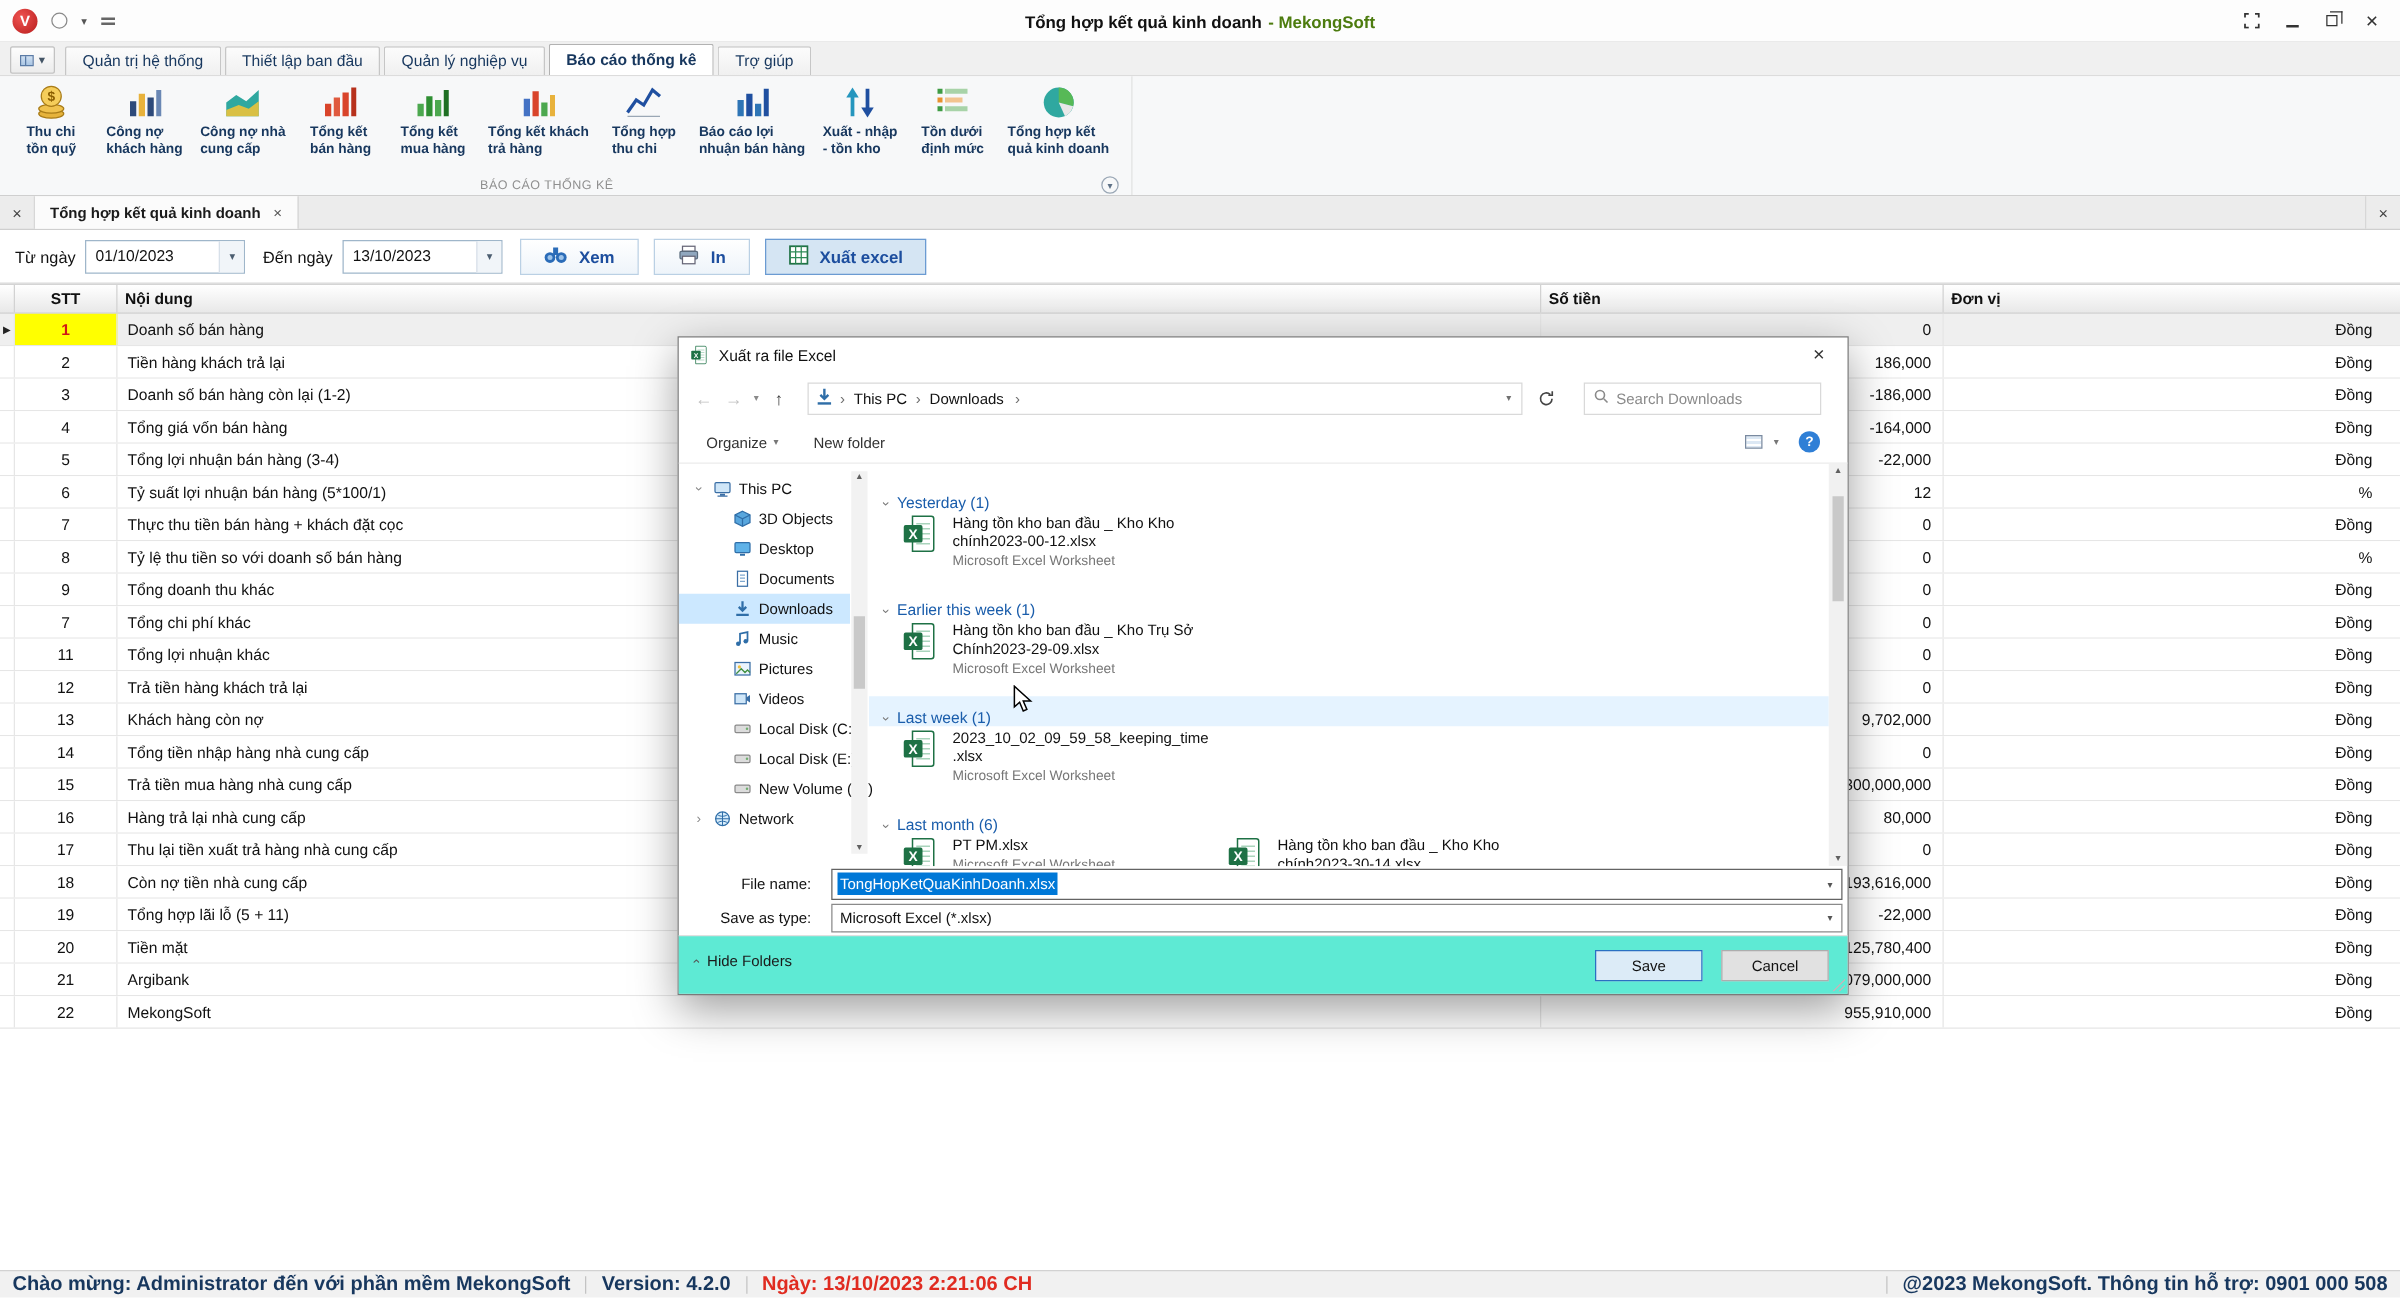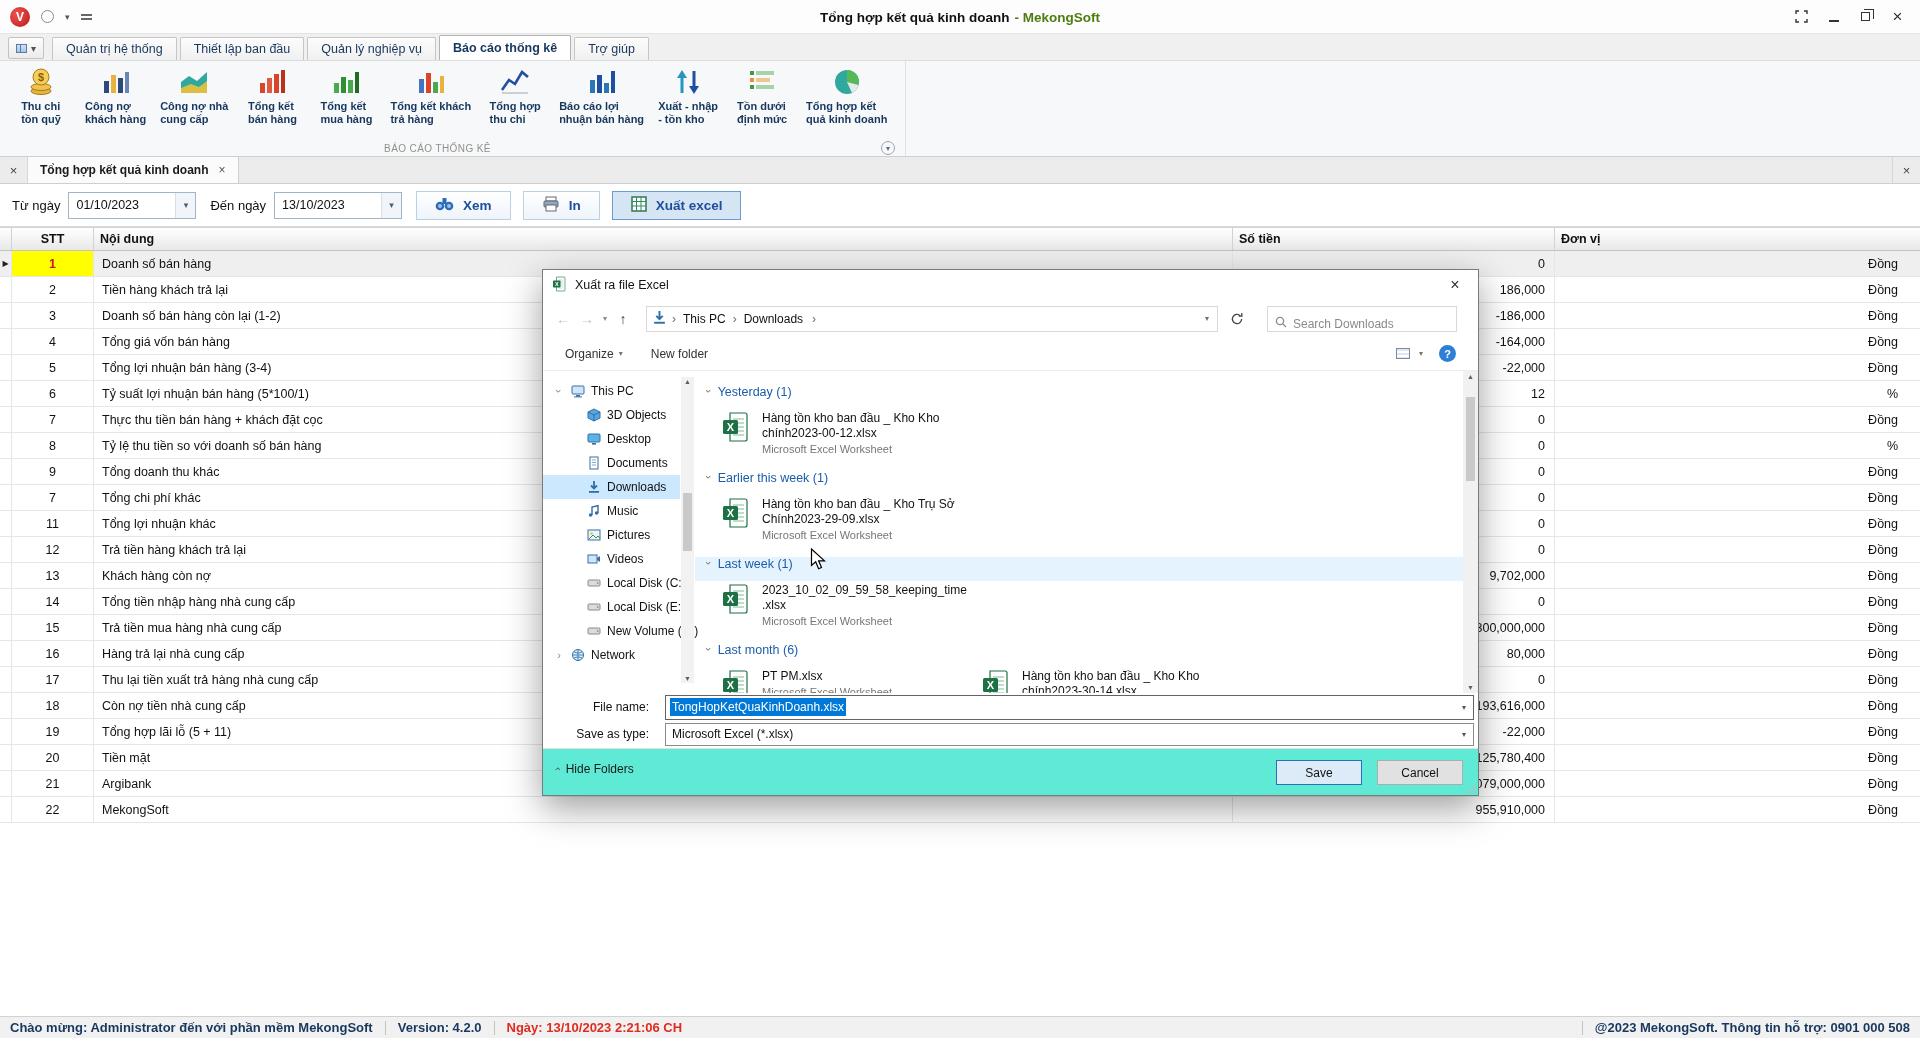--- a/index.html
+++ b/index.html
@@ -62,62 +62,62 @@
   .grid-body{position:absolute;left:0;top:251px;width:1920px}
   .trow{display:flex;height:26px;font-size:12.5px;background:#fff;border-bottom:1px solid #e6e6e6}
   .trow.sel{background:#efefef}
   .c-ind{width:12px;display:flex;align-items:center;justify-content:center;font-size:8px;color:#222;border-right:1px solid #e6e6e6}
   .c-stt{width:82px;display:flex;align-items:center;justify-content:center;border-right:1px solid #e6e6e6}
   .trow.sel .c-stt{background:#ffff00;color:#d01616;font-weight:bold}
   .c-content{width:1139px;display:flex;align-items:center;padding-left:8px;border-right:1px solid #e6e6e6}
   .c-amount{width:322px;display:flex;align-items:center;justify-content:flex-end;padding-right:9px;border-right:1px solid #e6e6e6}
   .c-unit{flex:1;display:flex;align-items:center;justify-content:flex-end;padding-right:22px}
   
-  .statusbar{position:absolute;left:0;top:1016px;width:1920px;height:22px;background:#f1f1f1;border-top:1px solid #d2d2d2;display:flex;align-items:center;gap:12px;padding:0 10px;font-size:13px;font-weight:bold;color:#17375e}
+  .statusbar{position:absolute;left:0;top:1016px;width:1920px;height:22px;background:#f1f1f1;border-top:1px solid #d2d2d2;display:flex;align-items:center;gap:12px;padding:0 10px;font-size:16px;font-weight:bold;color:#17375e}
   .sb-sep{width:1px;height:14px;background:#c3c3c3}
   .sb-date{color:#e02b20}
   .sb-right{margin-left:auto;display:flex;align-items:center;gap:12px}
   
   .dialog{position:absolute;left:542px;top:269px;width:937px;height:527px;background:#fff;border:1px solid #7a7a7a;box-shadow:0 12px 34px rgba(0,0,0,.38);z-index:10;font-size:12px}
   .dlg-title{height:30px;display:flex;align-items:center;gap:7px;padding-left:9px}
   .dlg-title .i svg{width:16px;height:16px}
   .dlg-title .t{font-size:12.5px}
   .dlg-close{margin-left:auto;width:46px;height:30px;display:flex;align-items:center;justify-content:center;font-size:16px;color:#333}
   .dlg-nav{height:37px;display:flex;align-items:center;padding:0 8px}
   .nav-ic{width:24px;text-align:center;font-size:14px;color:#3c3c3c}
   .nav-ic.disabled{color:#c3c3c3}
   .nav-caret{width:12px;text-align:center;font-size:8px;color:#8a8a8a}
   .addr{width:572px;height:26px;margin-left:11px;border:1px solid #d9d9d9;display:flex;align-items:center;padding:0 5px;gap:2px}
   .addr .aicon svg{width:15px;height:15px}
   .addr .chev{color:#707070;font-size:12px;padding:0 3px}
   .addr .seg{font-size:12px;padding:0 4px}
   .addr .acaret{margin-left:auto;font-size:8px;color:#707070;padding-right:3px}
   .refresh{width:26px;height:26px;margin-left:6px;display:flex;align-items:center;justify-content:center}
-  .searchbox{width:190px;height:26px;margin-left:17px;border:1px solid #d9d9d9;display:flex;align-items:flex-end;gap:6px;padding:0 7px;color:#8a8a8a}
+  .searchbox{width:190px;height:26px;margin-left:17px;border:1px solid #d9d9d9;display:flex;align-items:center;gap:6px;padding:0 7px;color:#8a8a8a}
   .dlg-toolbar{height:34px;display:flex;align-items:center;padding:0 22px;border-bottom:1px solid #ececec;color:#333}
   .tcaret{font-size:8px;color:#777;margin-left:5px}
   .newfolder{margin-left:28px}
   .view-split{margin-left:auto;display:flex;align-items:center;gap:4px}
   .view-glyph{width:14px;height:11px;border:1px solid #7a8aa0;background:repeating-linear-gradient(#dce8f4 0 2px,#fff 2px 4px)}
   .help{width:17px;height:17px;border-radius:50%;background:#2f7fd6;color:#fff;font-weight:bold;font-size:11px;display:flex;align-items:center;justify-content:center;margin-left:16px}
   .dlg-body{position:absolute;left:0;top:101px;width:100%;height:322px;display:flex;overflow:hidden}
   .dlg-side{width:152px;position:relative;padding-top:8px;flex:none}
   .side-item{height:24px;display:flex;align-items:center;gap:6px;padding-left:44px;width:137px;white-space:nowrap}
   .side-item.root{padding-left:10px}
   .side-item.selected{background:#cce8ff}
   .expander{width:12px;font-size:11px;color:#8a8a8a;display:inline-flex;justify-content:center}
   .expander.down{transform:rotate(90deg)}
   .sic{display:inline-flex}
   .sic svg{width:14px;height:14px}
   .slbl{font-size:12px}
   .side-scroll{position:absolute;right:1px;top:6px;bottom:10px;width:13px;background:#f2f2f2;display:flex;flex-direction:column;align-items:center;justify-content:space-between;padding:1px 0}
   .sarrow{font-size:7px;color:#606060}
   .sthumb{position:absolute;left:2px;top:38%;width:9px;height:58px;background:#c9c9c9}
   .dlg-list{flex:1;position:relative;overflow:hidden;padding-top:14px}
-  .lgroup-h{height:24px;display:flex;align-items:flex-start;gap:7px;padding-left:12px;margin-right:15px}
+  .lgroup-h{height:24px;display:flex;align-items:flex-end;gap:7px;padding-left:12px;margin-right:15px}
   .lgroup-h.hover{background:#e5f3ff}
   .gchev{font-size:11px;color:#7a7a7a;transform:rotate(90deg);display:inline-flex}
   .glbl{color:#1a5dab;font-size:12.5px}
   .lfiles{display:flex;padding-left:26px;margin:2px 0 8px;min-height:52px}
   .lfile{width:256px;margin-right:4px;display:flex;gap:9px;align-items:flex-start}
   .fic svg{width:32px;height:32px}
   .lfile .nm{font-size:12px;line-height:15px}
   .lfile .tp{font-size:11px;color:#767676;margin-top:2px}
   .list-scroll{position:absolute;right:0;top:0;bottom:0;width:15px;background:#f1f1f1;display:flex;flex-direction:column;align-items:center;justify-content:space-between;padding:2px 0}
   .lthumb{position:absolute;left:3px;top:26px;width:9px;height:84px;background:#c9c9c9}

